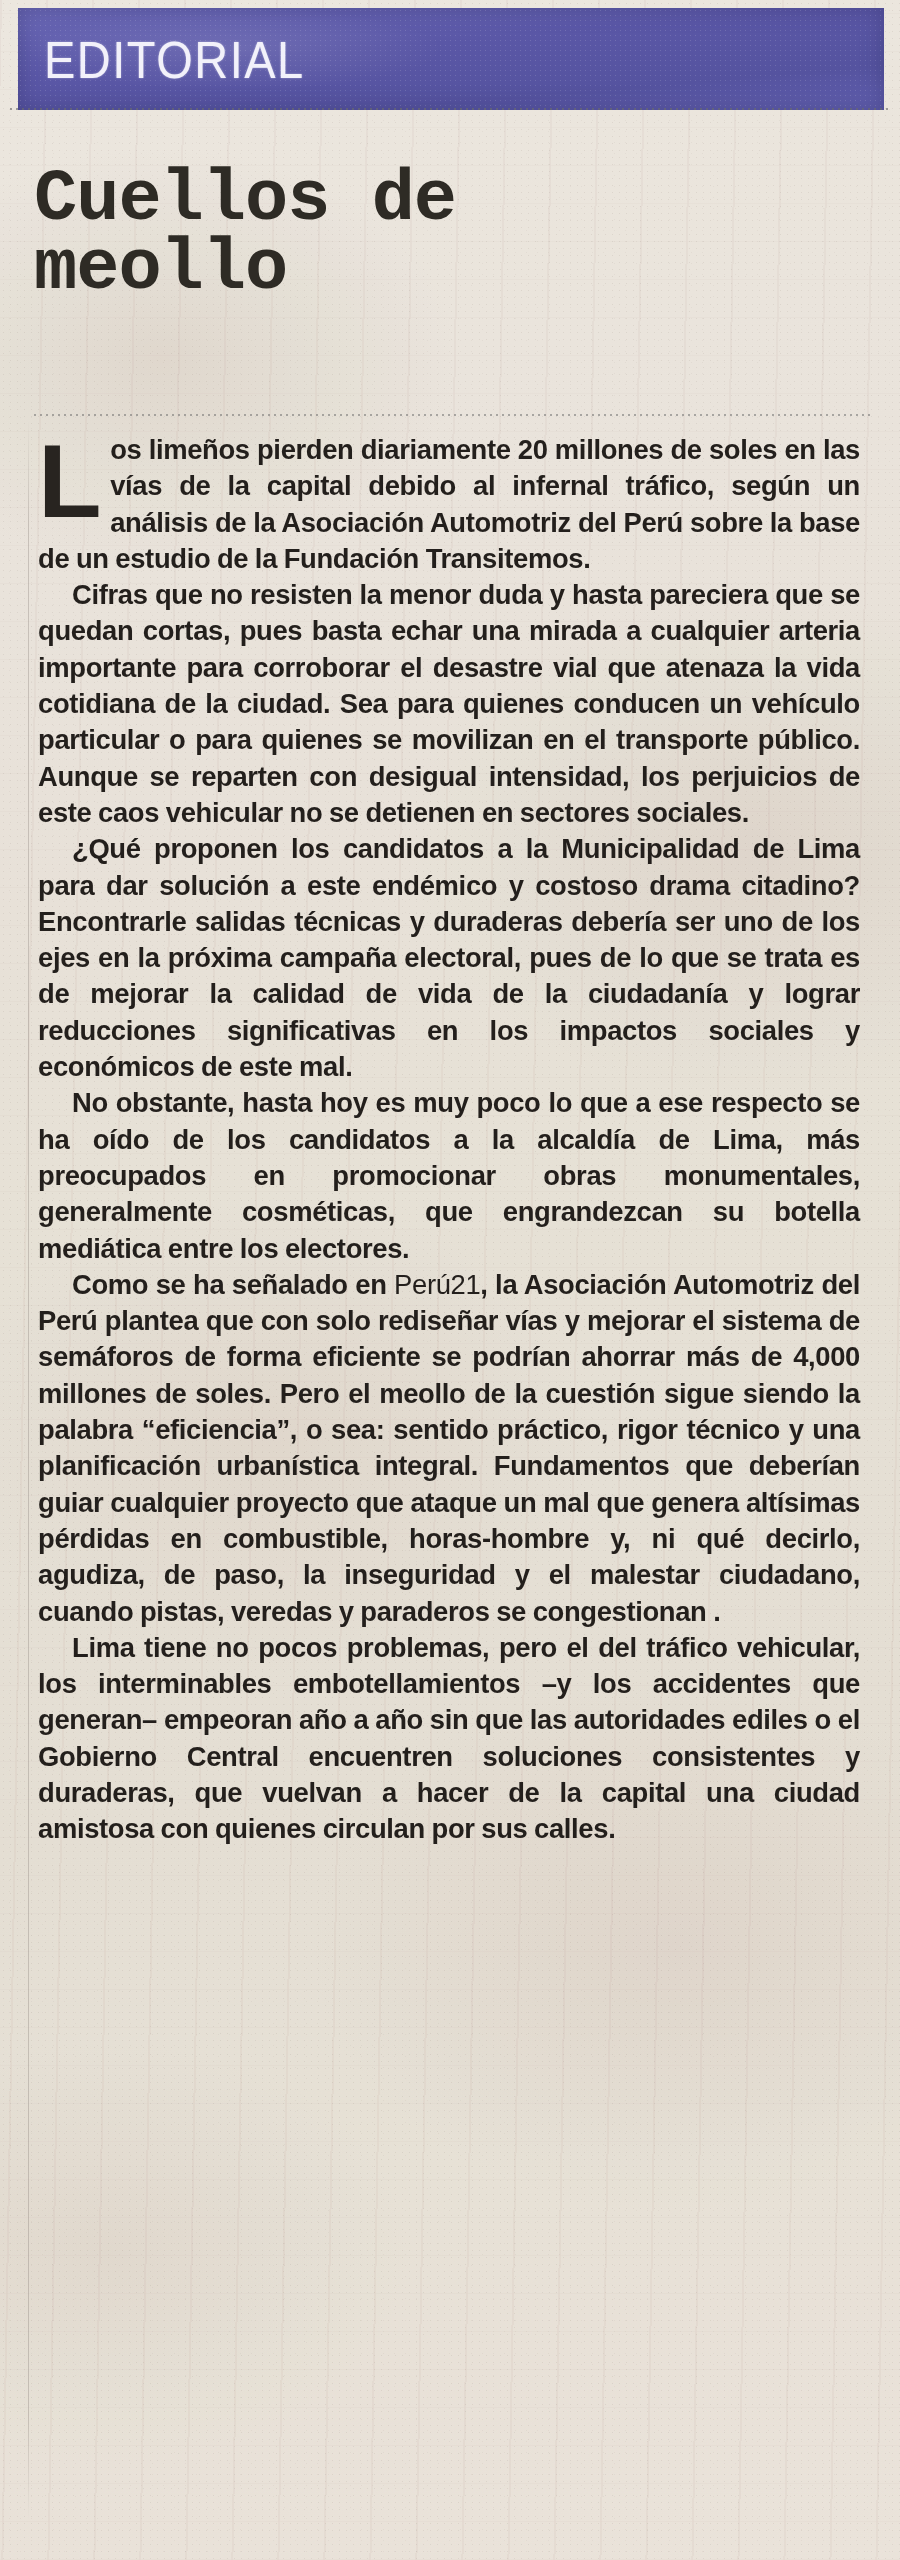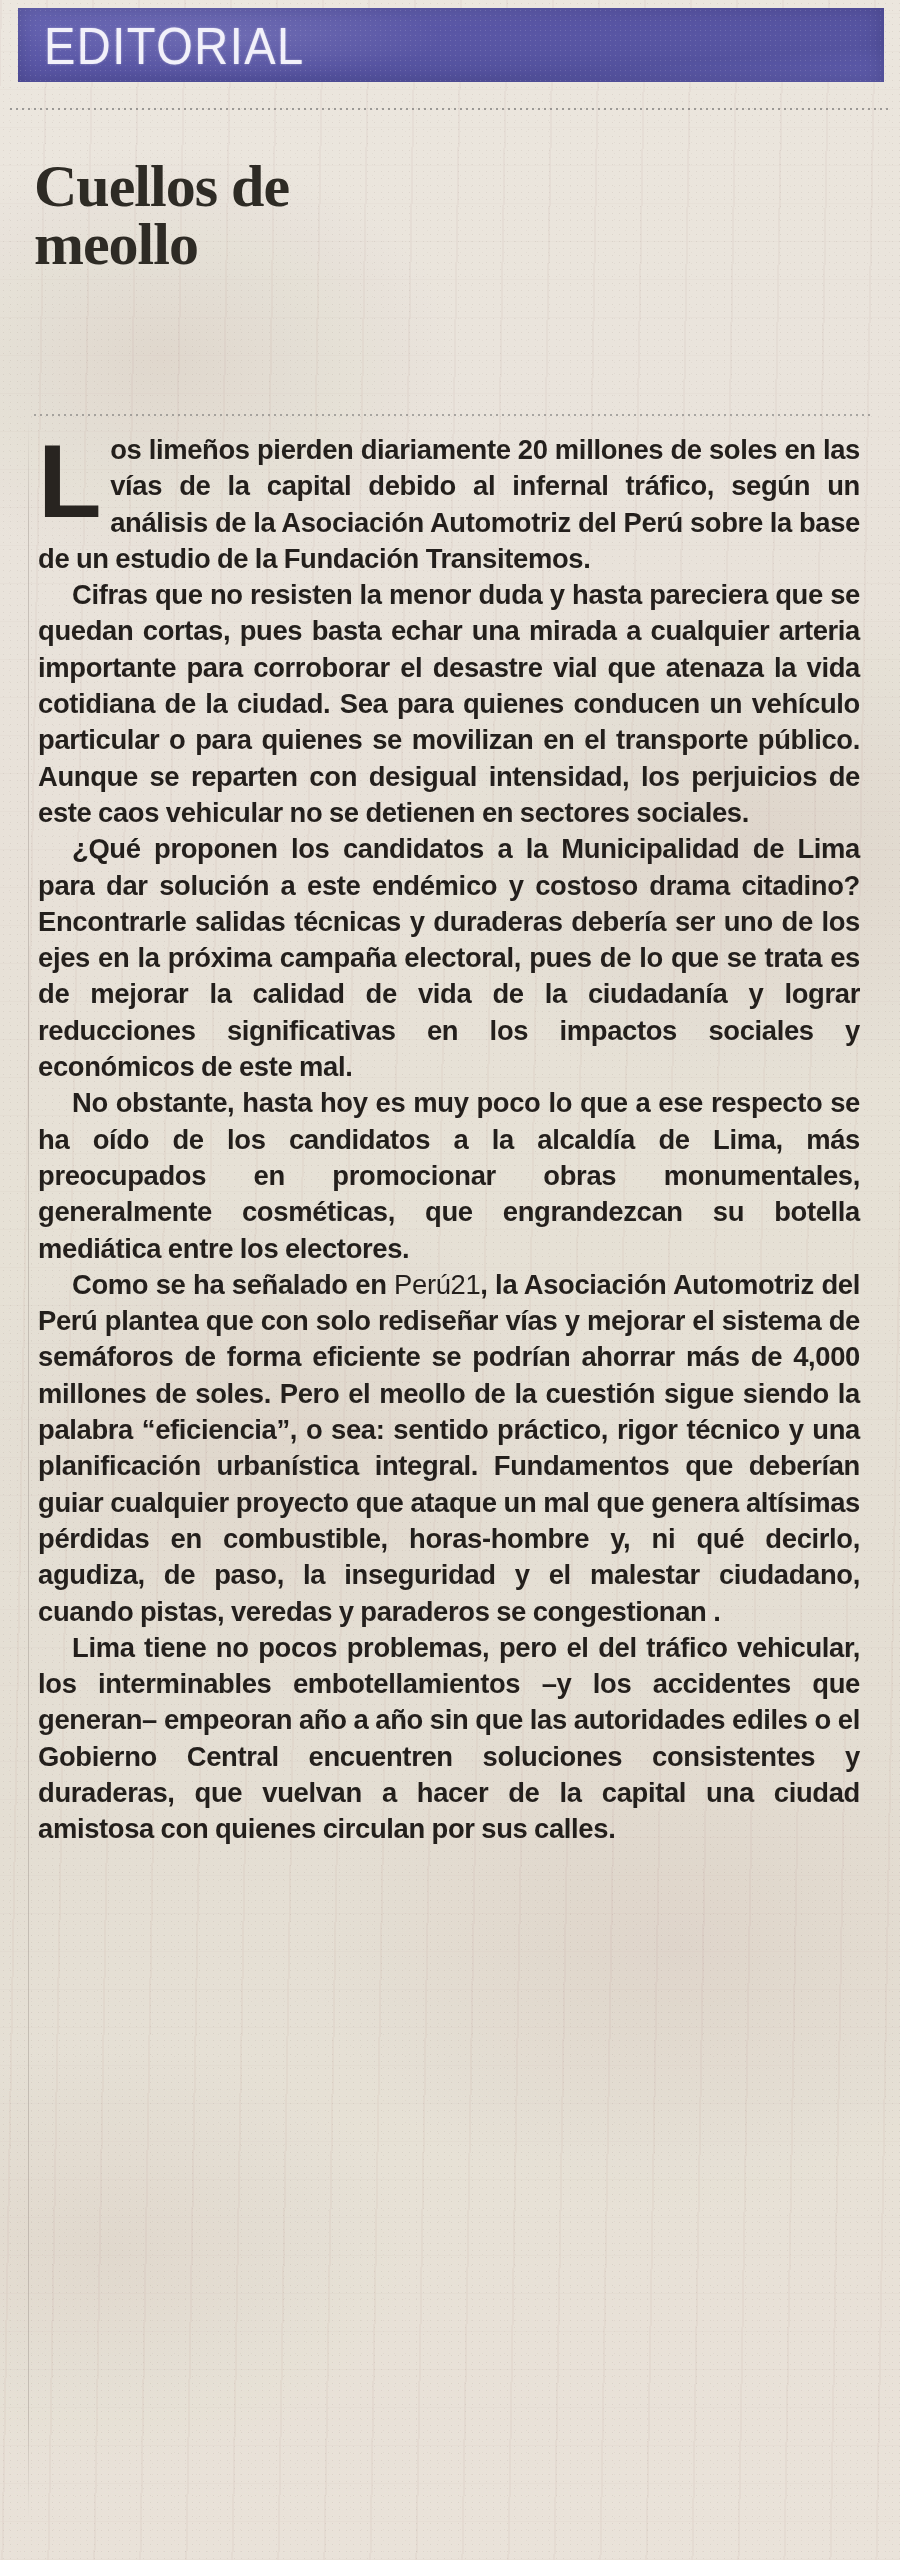--- a/index.html
+++ b/index.html
@@ -54,21 +54,21 @@
       repeating-linear-gradient(91deg, rgba(150,90,90,0.55) 0 2px, rgba(150,90,90,0) 2px 46px),
       repeating-linear-gradient(0deg, rgba(150,100,100,0.30) 0 1px, rgba(150,100,100,0) 1px 38px);
   }
 
   
   .banner {
     position: absolute;
     left: 18px;
     top: 8px;
     width: 866px;
-    height: 74px;
+    height: 102px;
     background:
       radial-gradient(ellipse 300px 60px at 25% 40%, rgba(255,255,255,0.10), rgba(255,255,255,0) 70%),
       linear-gradient(175deg, #6a68b6 0%, #5a57a6 40%, #55539f 75%, #615fae 100%);
     display: flex;
     align-items: center;
     box-shadow: inset 0 0 22px rgba(40,38,90,0.35);
   }
   .banner::after {
     content: "";
     position: absolute;
@@ -117,25 +117,25 @@
     background: linear-gradient(180deg, rgba(120,110,105,0) 0%, rgba(120,110,105,0.30) 5%, rgba(120,110,105,0.30) 95%, rgba(120,110,105,0) 100%);
   }
 
   
   .headline {
     position: absolute;
     left: 34px;
     top: 118px;
     width: 800px;
     color: #2e2b25;
-    font-size: 60px;
+    font-size: 72px;
     line-height: 0.96;
     font-weight: 700;
     letter-spacing: -1px;
-    font-family: Liberation Serif, serif;
+    font-family: Liberation Mono, monospace;
   }
   .headline .hl-line { display: block; }
 
   
   .body-copy {
     position: absolute;
     left: 38px;
     top: 432px;
     width: 822px;
     color: #231f1c;

